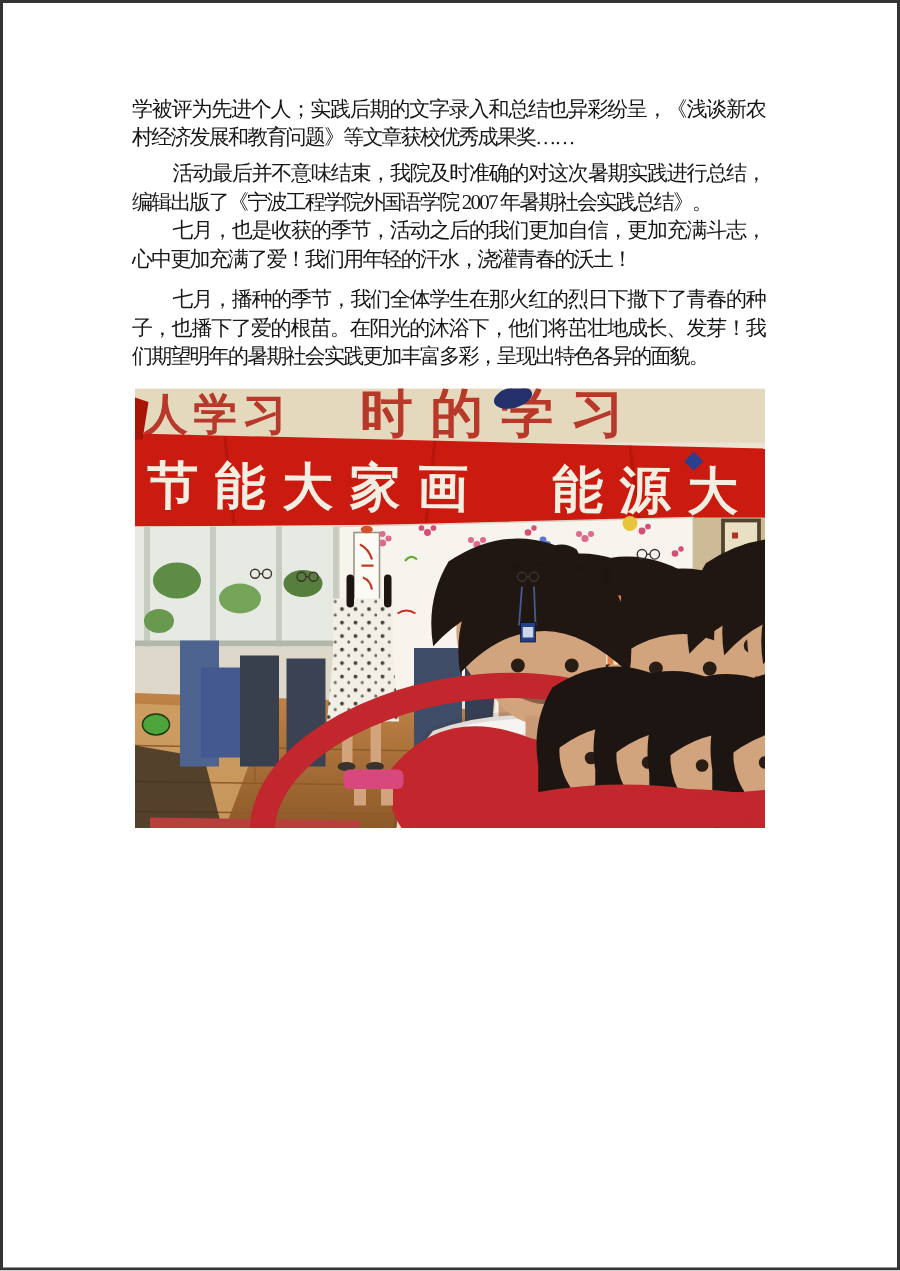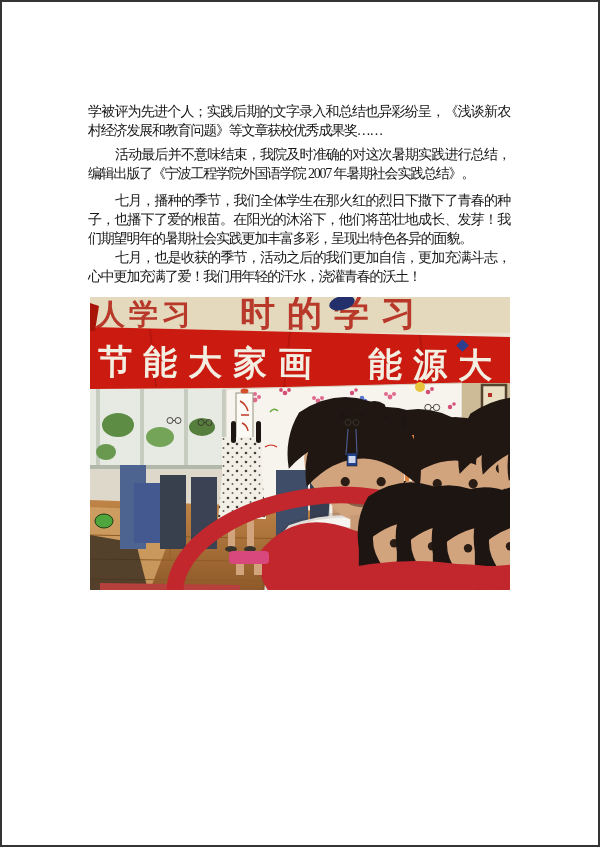--- a/index.html
+++ b/index.html
@@ -1,40 +1,40 @@
 <!DOCTYPE html>
 <html><head>
 <meta charset="utf-8">
 <style>
   html,body{margin:0;padding:0;background:#ffffff;}
   .page{
     position:relative;width:600px;height:847px;box-sizing:border-box;
     border:2px solid #343434;background:#ffffff;
     font-family:"Liberation Serif","DejaVu Serif",serif;overflow:hidden;
   }
-  .content{padding:100px 88px 0 86px;}
+  .content{padding:62px 88px 0 86px;}
   p.para{
     margin:0;font-size:14px;line-height:19px;color:#161616;
     text-align:justify;letter-spacing:-1.2px;
   }
   p.indent{text-indent:27px;}
   p.mt5{margin-top:5px;}
   p.mt8{margin-top:8px;}
   figure.photo{margin:11px 0 0 2px;padding:0;width:420px;height:293px;}
   figure.photo svg{display:block;}
 </style>
 </head>
 <body>
 
 <div class="page">
   <div class="content">
     <p class="para">学被评为先进个人；实践后期的文字录入和总结也异彩纷呈，《浅谈新农村经济发展和教育问题》等文章获校优秀成果奖……</p>
     <p class="para indent mt5">活动最后并不意味结束，我院及时准确的对这次暑期实践进行总结，编辑出版了《宁波工程学院外国语学院 2007 年暑期社会实践总结》。</p>
+    <p class="para indent">七月，也是收获的季节，活动之后的我们更加自信，更加充满斗志，心中更加充满了爱！我们用年轻的汗水，浇灌青春的沃土！</p>
     <p class="para indent mt8">七月，播种的季节，我们全体学生在那火红的烈日下撒下了青春的种子，也播下了爱的根苗。在阳光的沐浴下，他们将茁壮地成长、发芽！我们期望明年的暑期社会实践更加丰富多彩，呈现出特色各异的面貌。</p>
-    <p class="para indent">七月，也是收获的季节，活动之后的我们更加自信，更加充满斗志，心中更加充满了爱！我们用年轻的汗水，浇灌青春的沃土！</p>
 
     <figure class="photo">
       <svg width="420" height="293" viewBox="0 0 420 293" xmlns="http://www.w3.org/2000/svg">
         <defs>
           <pattern id="stripes" width="7" height="10" patternUnits="userSpaceOnUse">
             <rect width="7" height="10" fill="#e0813f"></rect>
               <rect x="4" width="3" height="10" fill="#f3e8d4"></rect>
           </pattern>
           <pattern id="dots" width="9" height="9" patternUnits="userSpaceOnUse">
             <rect width="9" height="9" fill="#f2efe7"></rect>

